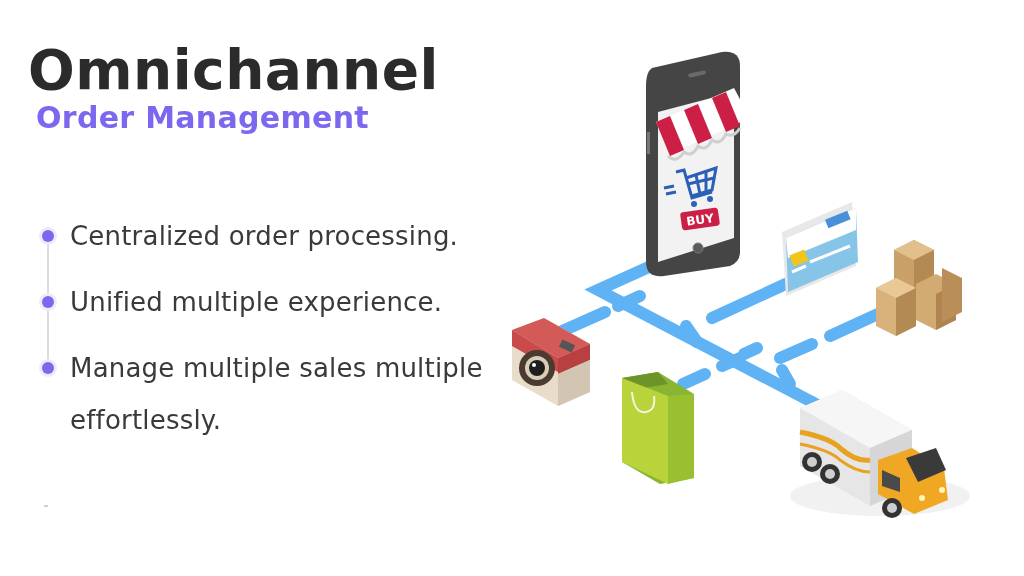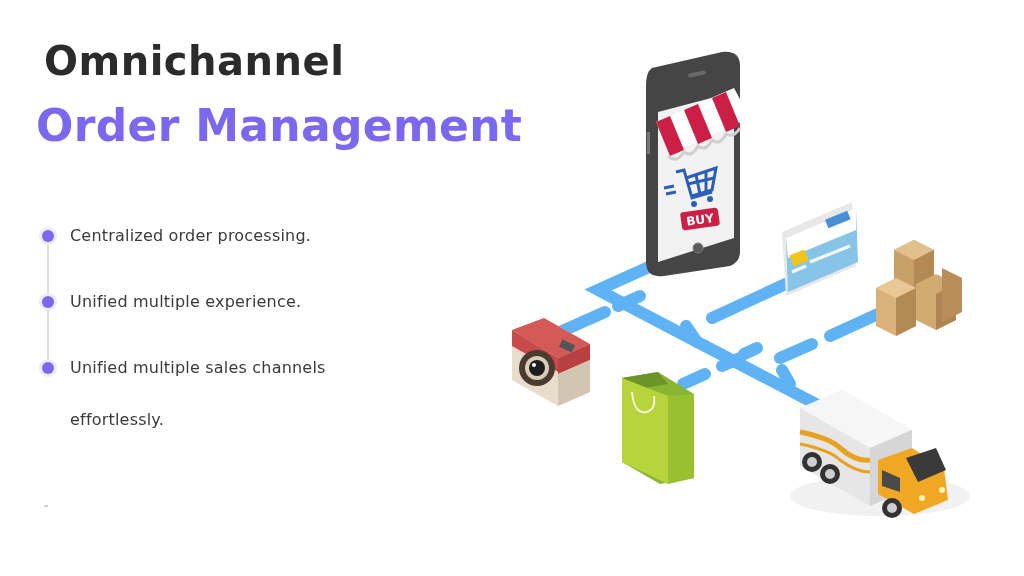--- a/index.html
+++ b/index.html
@@ -1,38 +1,38 @@
 <!DOCTYPE html>
 <html><head>
 <meta charset="utf-8">
 <style>
   html,body{margin:0;padding:0;background:#ffffff;}
   body{width:1024px;height:576px;position:relative;overflow:hidden;font-family:"DejaVu Sans",sans-serif;}
-  .title1{position:absolute;left:44px;top:38px;font-size:40px;font-weight:bold;color:#2b2b2b;letter-spacing:0.5px;font-family:"DejaVu Sans",sans-serif;}
-  .title2{position:absolute;left:36px;top:100px;font-size:44px;font-weight:bold;color:#7b68ee;letter-spacing:0.3px;font-family:"DejaVu Sans",sans-serif;}
+  .title1{position:absolute;left:28px;top:38px;font-size:55px;font-weight:bold;color:#2b2b2b;letter-spacing:0.5px;font-family:"DejaVu Sans",sans-serif;}
+  .title2{position:absolute;left:36px;top:100px;font-size:30px;font-weight:bold;color:#7b68ee;letter-spacing:0.3px;font-family:"DejaVu Sans",sans-serif;}
   .connector{position:absolute;left:47px;top:236px;width:2px;height:132px;background:#dcdcdc;}
   .dot{position:absolute;left:42px;width:12px;height:12px;border-radius:50%;background:#7b68ee;box-shadow:0 0 0 3px #ecebf6;}
-  .btext{position:absolute;left:70px;font-size:16px;color:#3a3a3a;line-height:32px;font-family:"DejaVu Sans",sans-serif;letter-spacing:0.2px;}
+  .btext{position:absolute;left:70px;font-size:26px;color:#3a3a3a;line-height:32px;font-family:"DejaVu Sans",sans-serif;letter-spacing:0.2px;}
   .artifact{position:absolute;left:44px;top:505px;width:4px;height:2px;background:#cfcfcf;}
   svg.illus{position:absolute;left:490px;top:40px;}
 </style>
 </head>
 <body>
 
 <div class="title1">Omnichannel</div>
 <div class="title2">Order Management</div>
 
 <div>
   <div class="connector"></div>
   <div class="dot" style="top:230px"></div>
   <div class="btext" style="top:220px">Centralized order processing.</div>
   <div class="dot" style="top:296px"></div>
   <div class="btext" style="top:286px">Unified multiple experience.</div>
   <div class="dot" style="top:362px"></div>
-  <div class="btext" style="top:352px">Unified multiple sales channels</div>
+  <div class="btext" style="top:352px">Manage multiple sales multiple</div>
   <div class="btext" style="top:404px">effortlessly.</div>
 </div>
 
 <div class="artifact"></div>
 
 <svg class="illus" width="534" height="500" viewBox="490 40 534 500">
 
   <g stroke="#5fb3f5" stroke-width="12" stroke-linecap="round" fill="none">
     <path d="M660 262 L598 290 L812 402"></path>
     <path d="M560 332 L605 312"></path>

